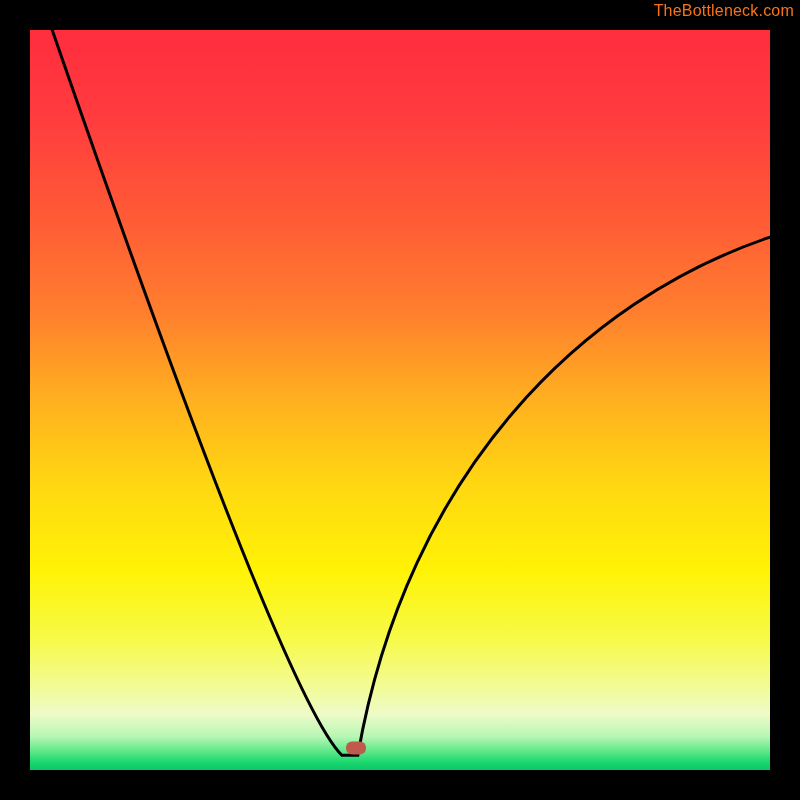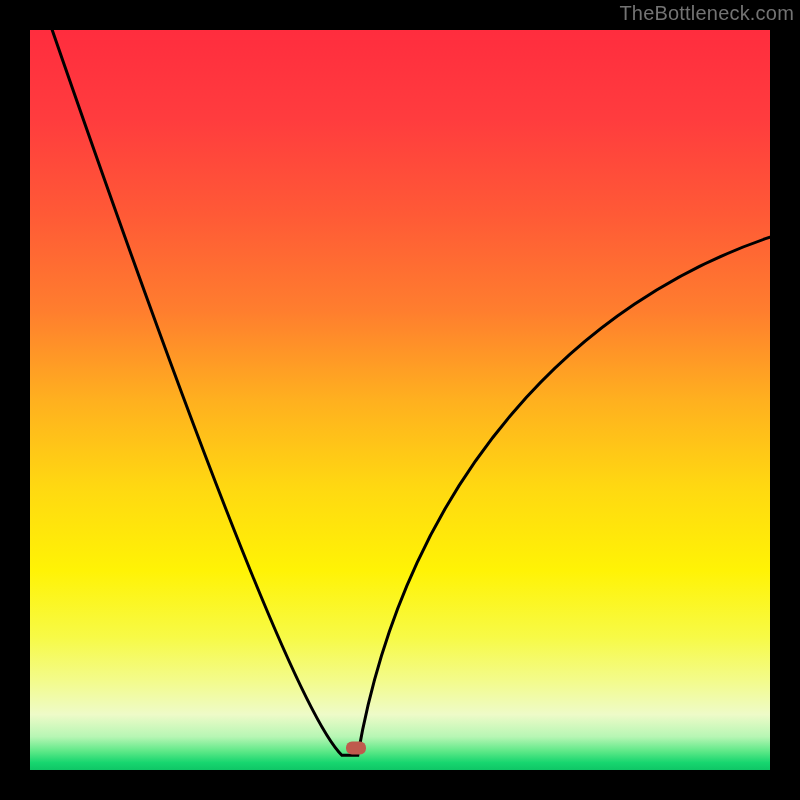--- a/index.html
+++ b/index.html
@@ -28,22 +28,22 @@
     position: absolute;
     left: 0;
     top: 0;
     width: 740px;
     height: 740px;
   }
   .watermark {
     position: absolute;
     top: 2px;
     right: 6px;
-    color: #737373;
-    font-size: 20px;
+    color: #f97316;
+    font-size: 16px;
     font-weight: 400;
     letter-spacing: 0.2px;
     font-family: Arial, Helvetica, sans-serif;
   }
   .marker {
     position: absolute;
     width: 20px;
     height: 13px;
     border-radius: 6px;
     transform: translate(-50%, -50%);

